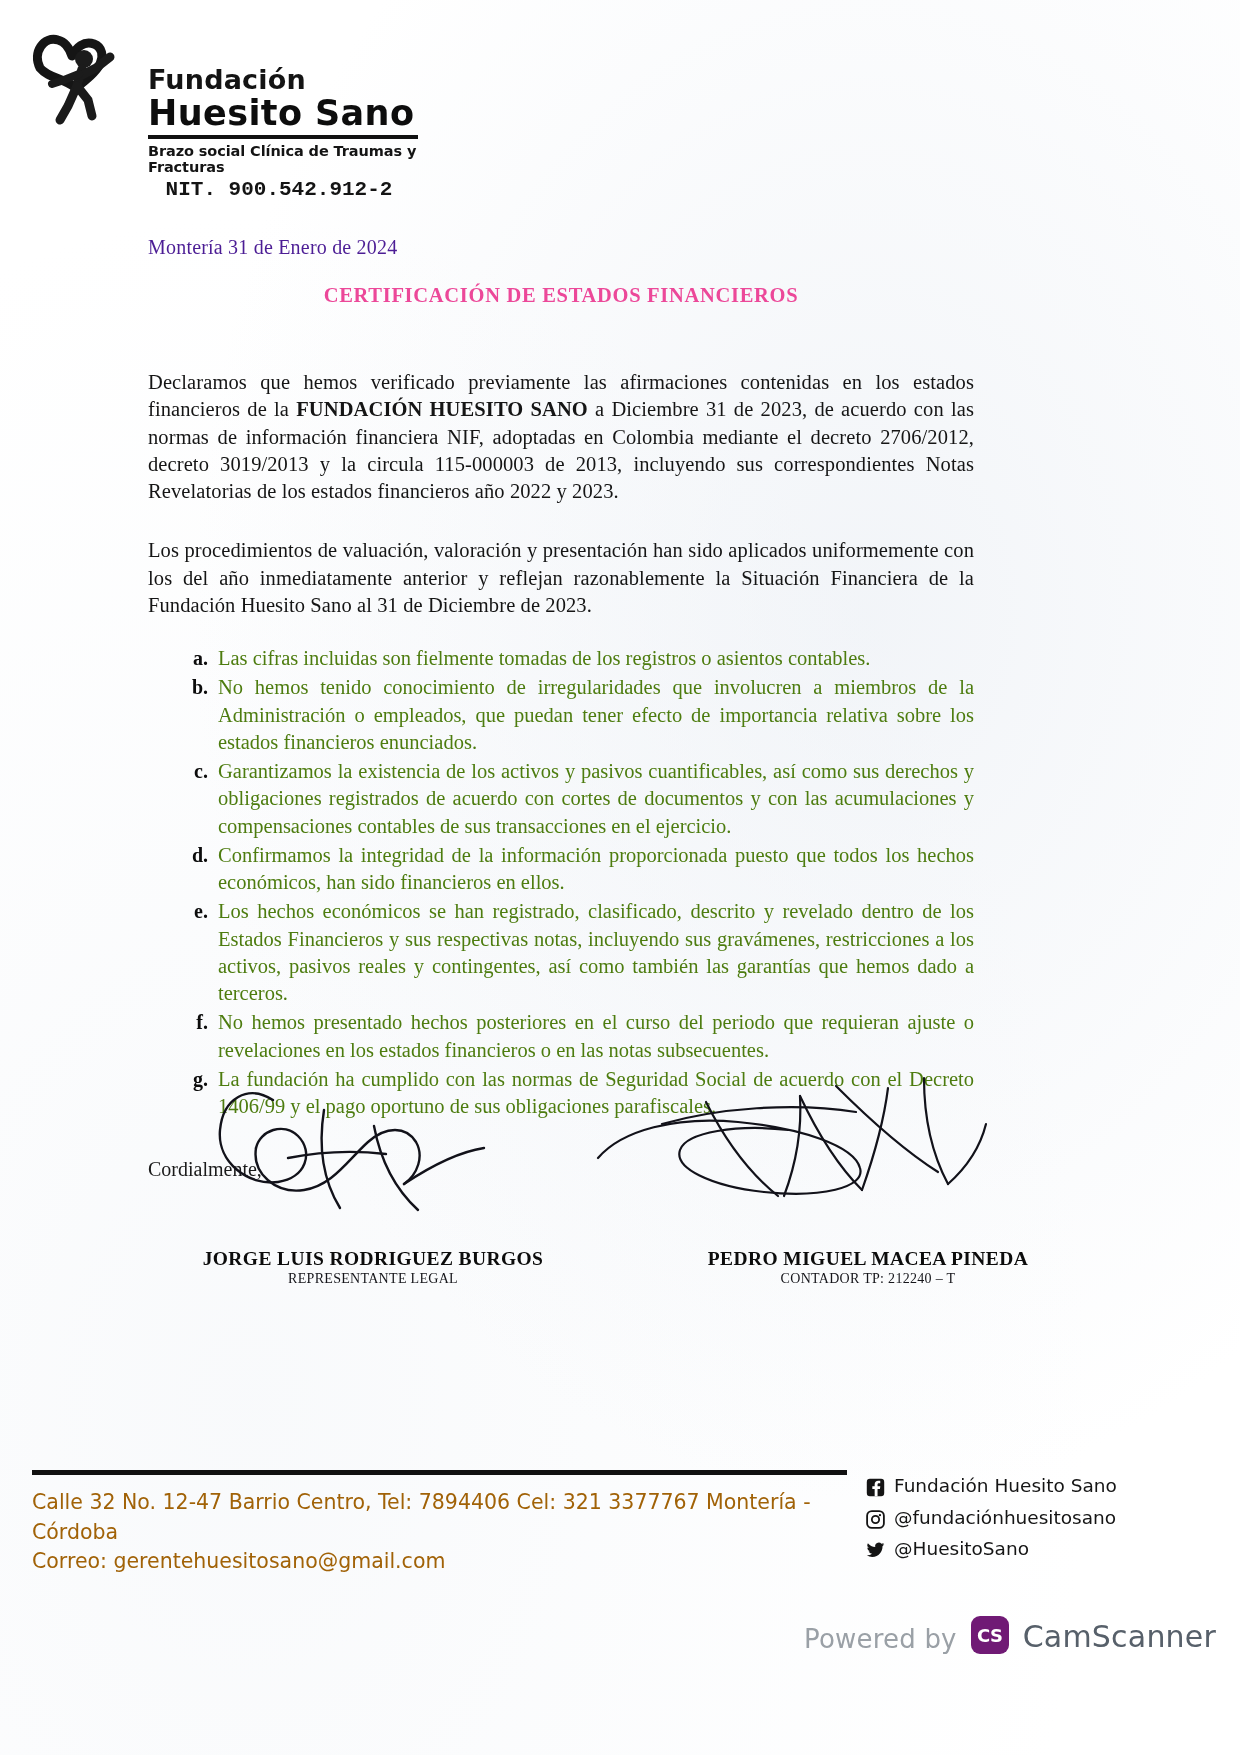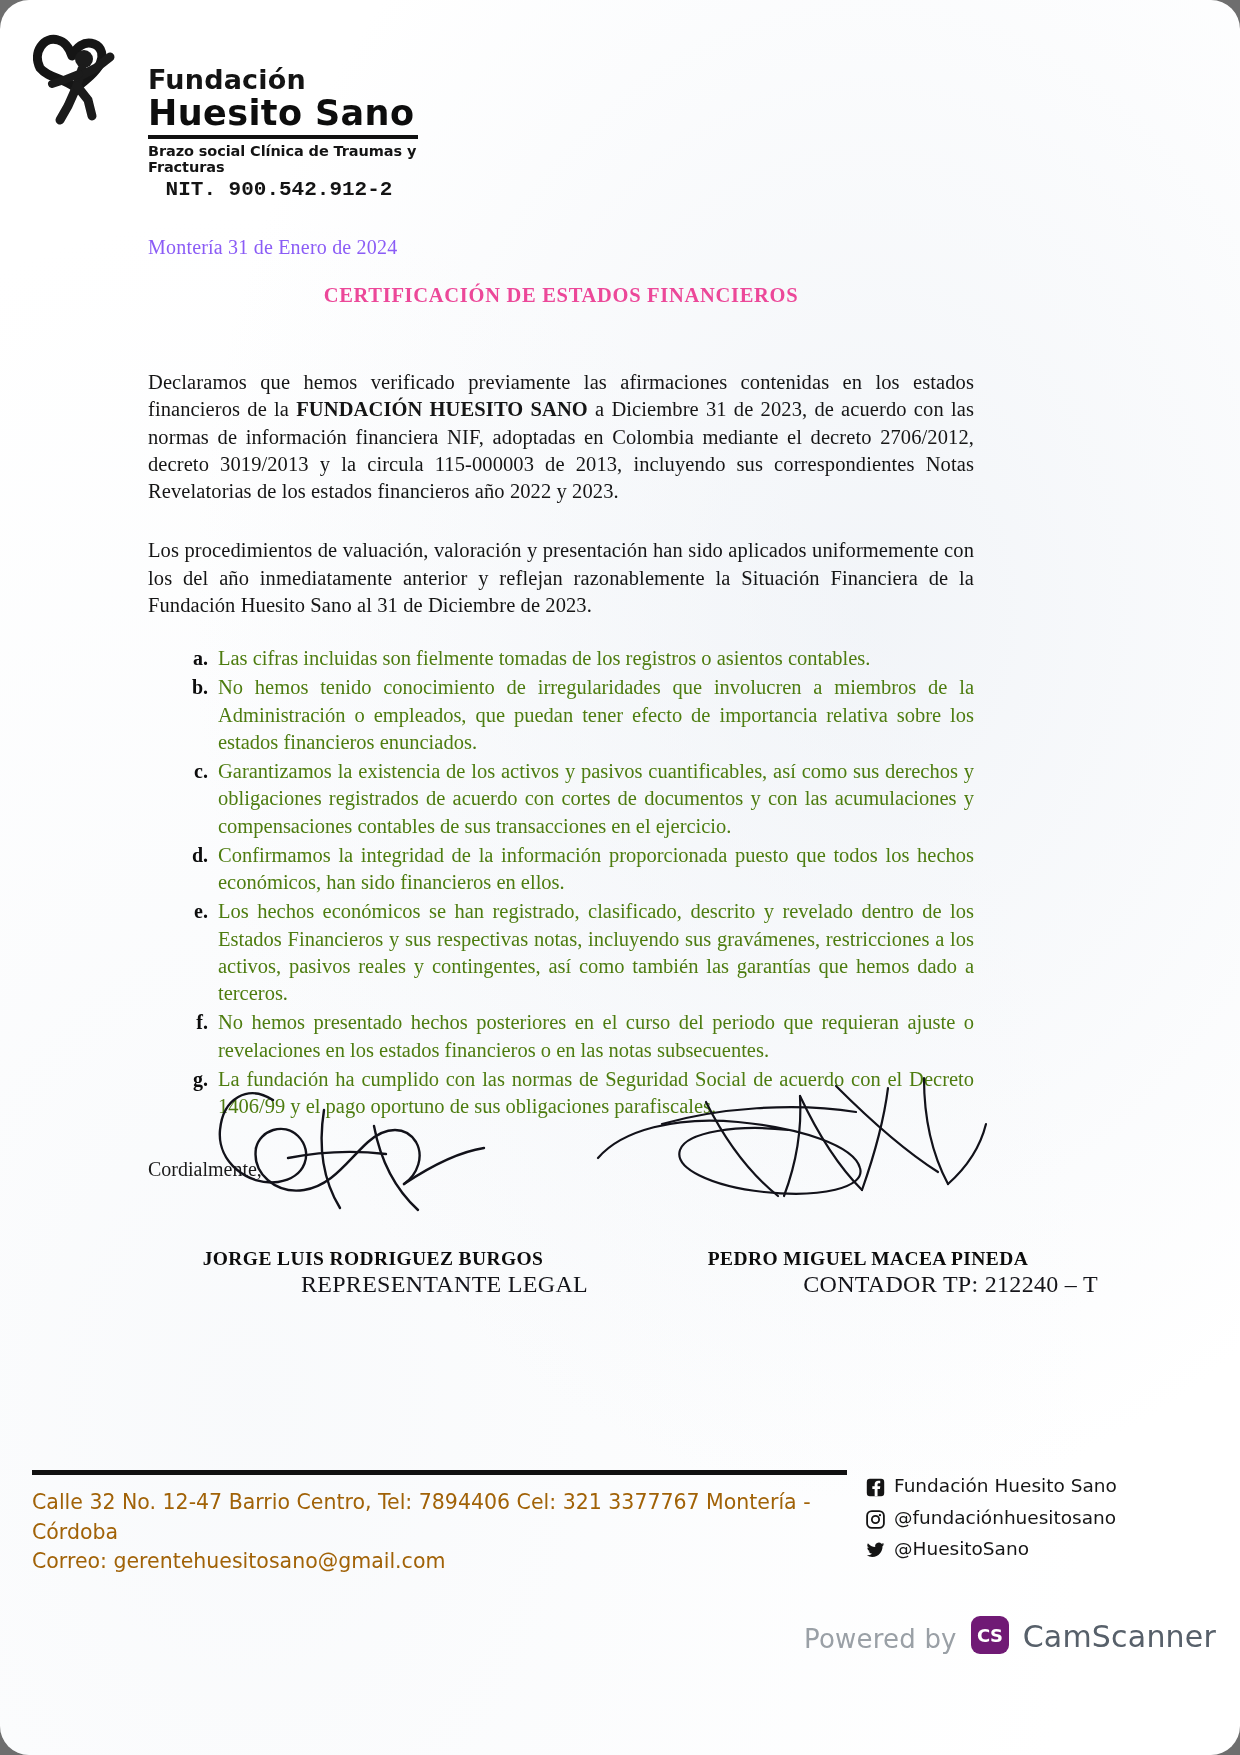--- a/index.html
+++ b/index.html
@@ -9,21 +9,20 @@
   }
   .page {
     position: relative;
     width: 1240px;
     height: 1755px;
     margin: 0 auto;
     background: #ffffff;
     overflow: hidden;
     font-family: "Liberation Serif", serif;
     color: #111;
-    border-radius: 29px;
   }
 
   
   .scan-tint {
     position: absolute;
     inset: 0;
     background:
       radial-gradient(ellipse at 70% 35%, rgba(226,232,240,0.45) 0%, rgba(255,255,255,0) 55%),
       radial-gradient(ellipse at 20% 80%, rgba(236,240,245,0.35) 0%, rgba(255,255,255,0) 60%);
     pointer-events: none;
@@ -94,21 +93,21 @@
   
   .doc-body {
     position: absolute;
     left: 148px;
     top: 236px;
     width: 826px;
   }
   .date-line {
     font-size: 20px;
     font-family: "Liberation Serif", serif;
-    color: #8b5cf6;
+    color: #4c1d95;
     letter-spacing: 0.2px;
   }
   .doc-title {
     text-align: center;
     font-size: 20.5px;
     font-weight: bold;
     letter-spacing: 0.7px;
     margin-top: 25px;
     color: #ec4899;
     font-family: "Liberation Serif", serif;
@@ -167,26 +166,25 @@
   }
   .sign-ink { position: absolute; top: 0; left: 0; }
   .sign-name {
     font-size: 19.5px;
     font-weight: bold;
     letter-spacing: 0.4px;
     color: #0c0c0c;
     white-space: nowrap;
   }
   .sign-role {
-    font-size: 24px;
+    font-size: 14px;
     color: #15151a;
     letter-spacing: 0.3px;
     margin-top: 1px;
     white-space: nowrap;
-    text-align: right;
   }
   .sign-names-left  { position: absolute; left: 10px;  top: 118px; width: 430px; text-align: center; }
   .sign-names-right { position: absolute; left: 490px; top: 118px; width: 460px; text-align: center; }
 
   
   .footer {
     position: absolute;
     left: 0;
     top: 1470px;
     width: 1240px;

